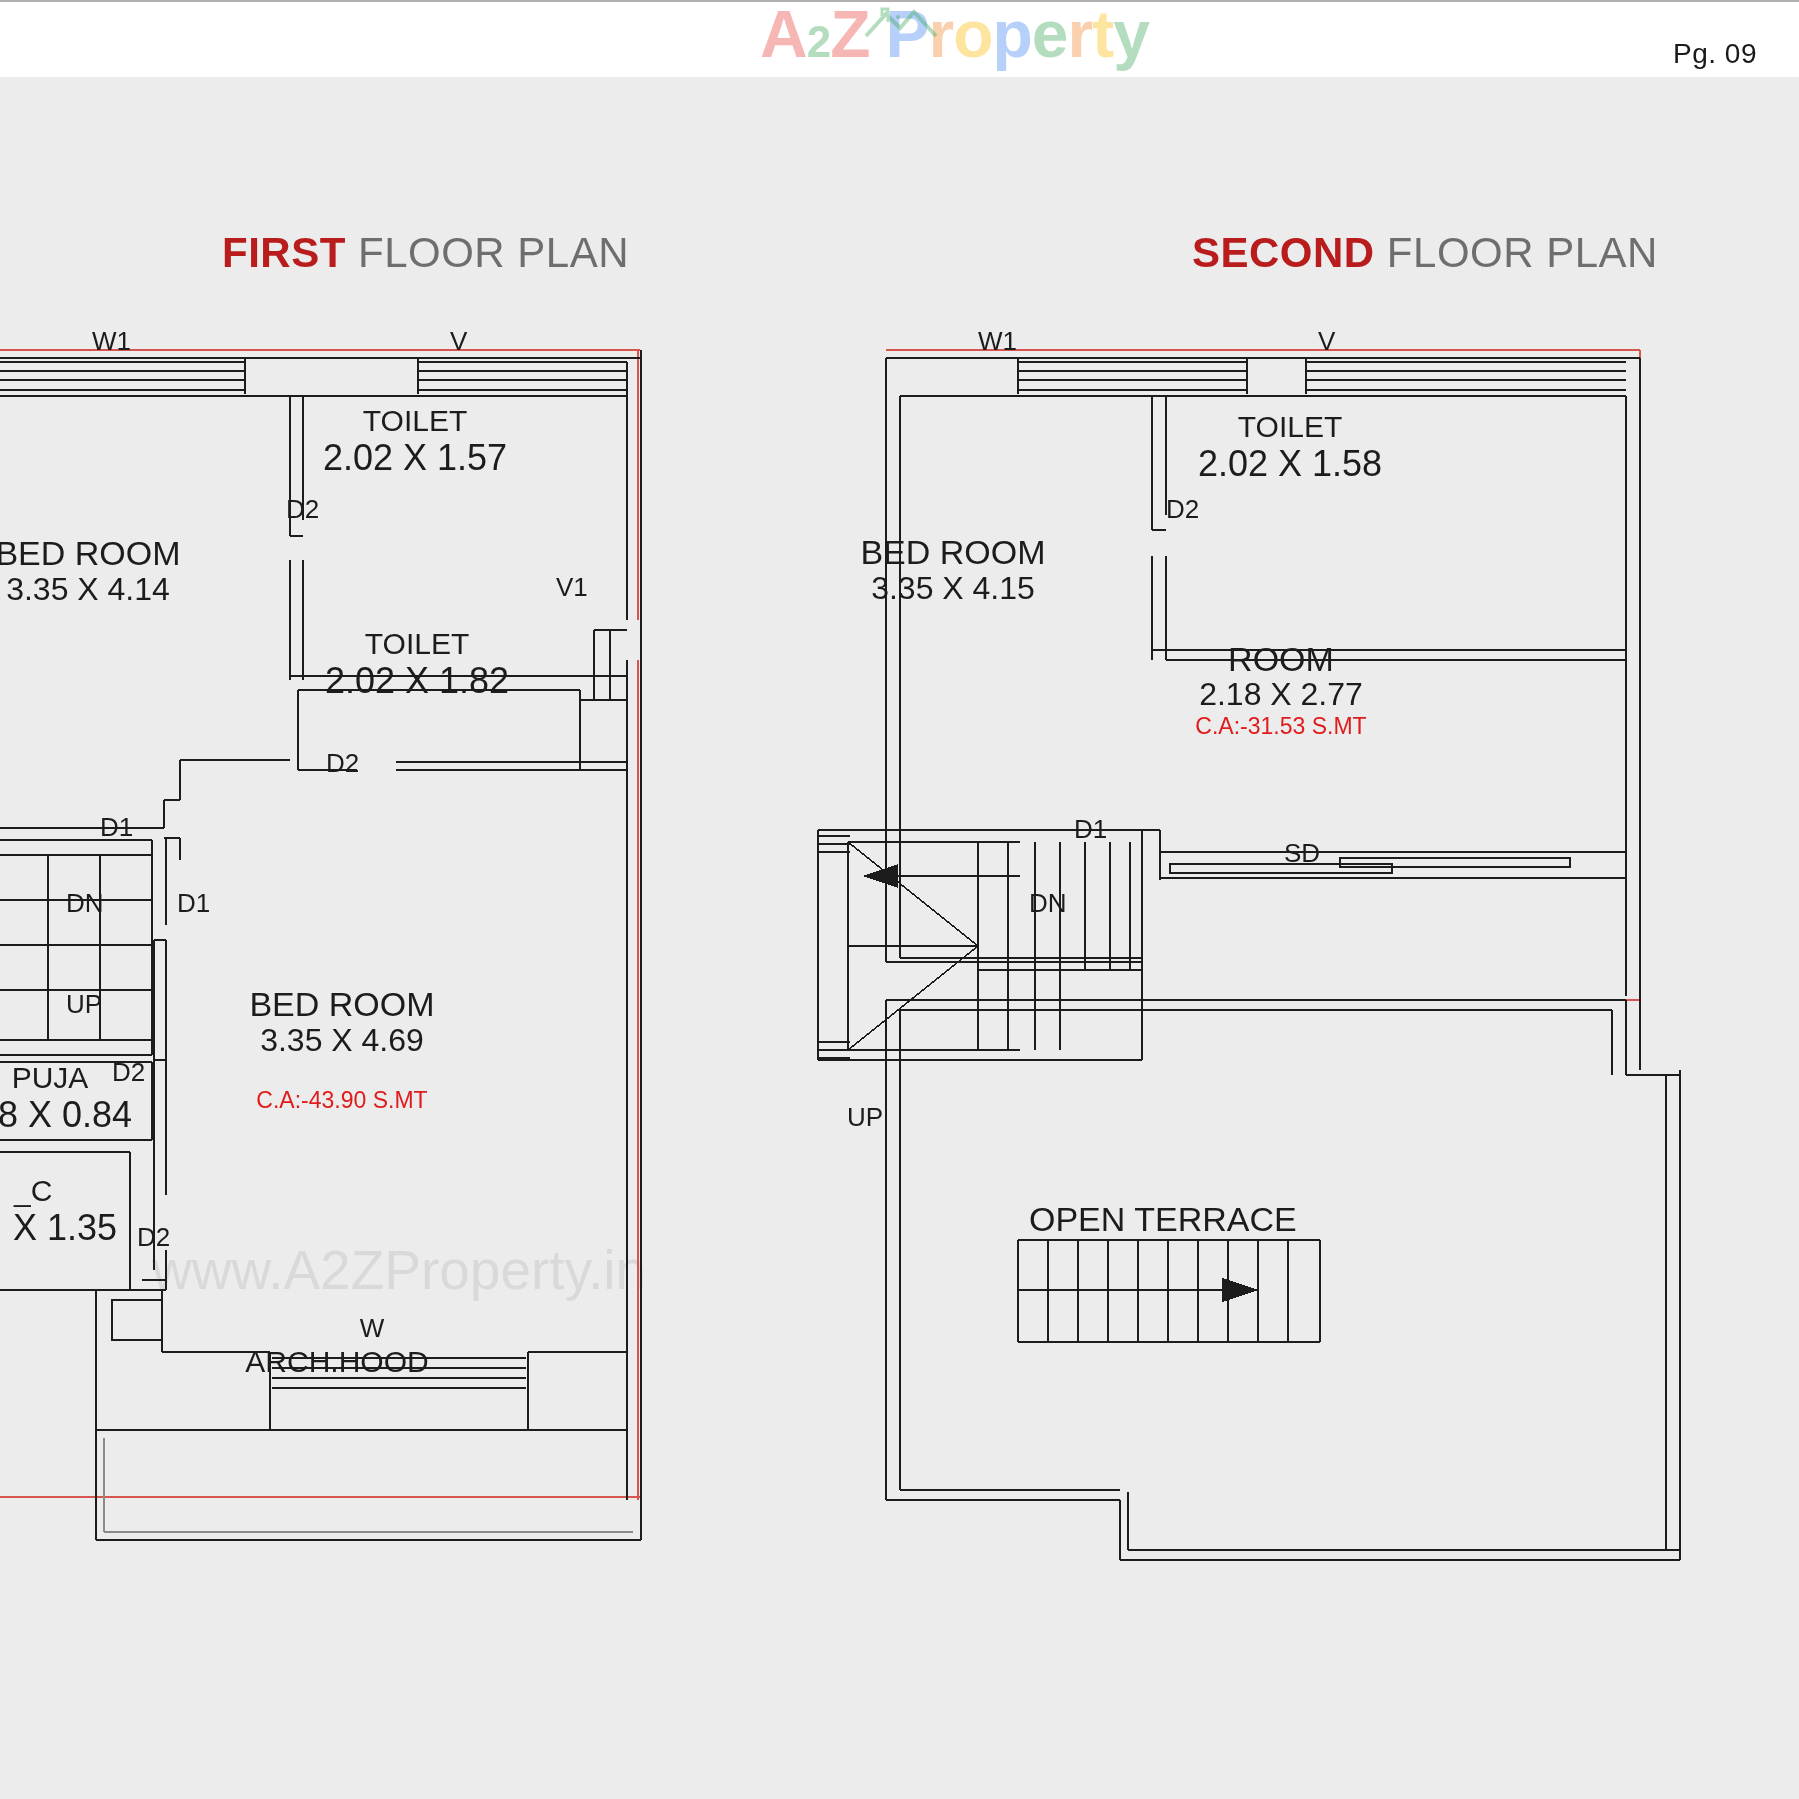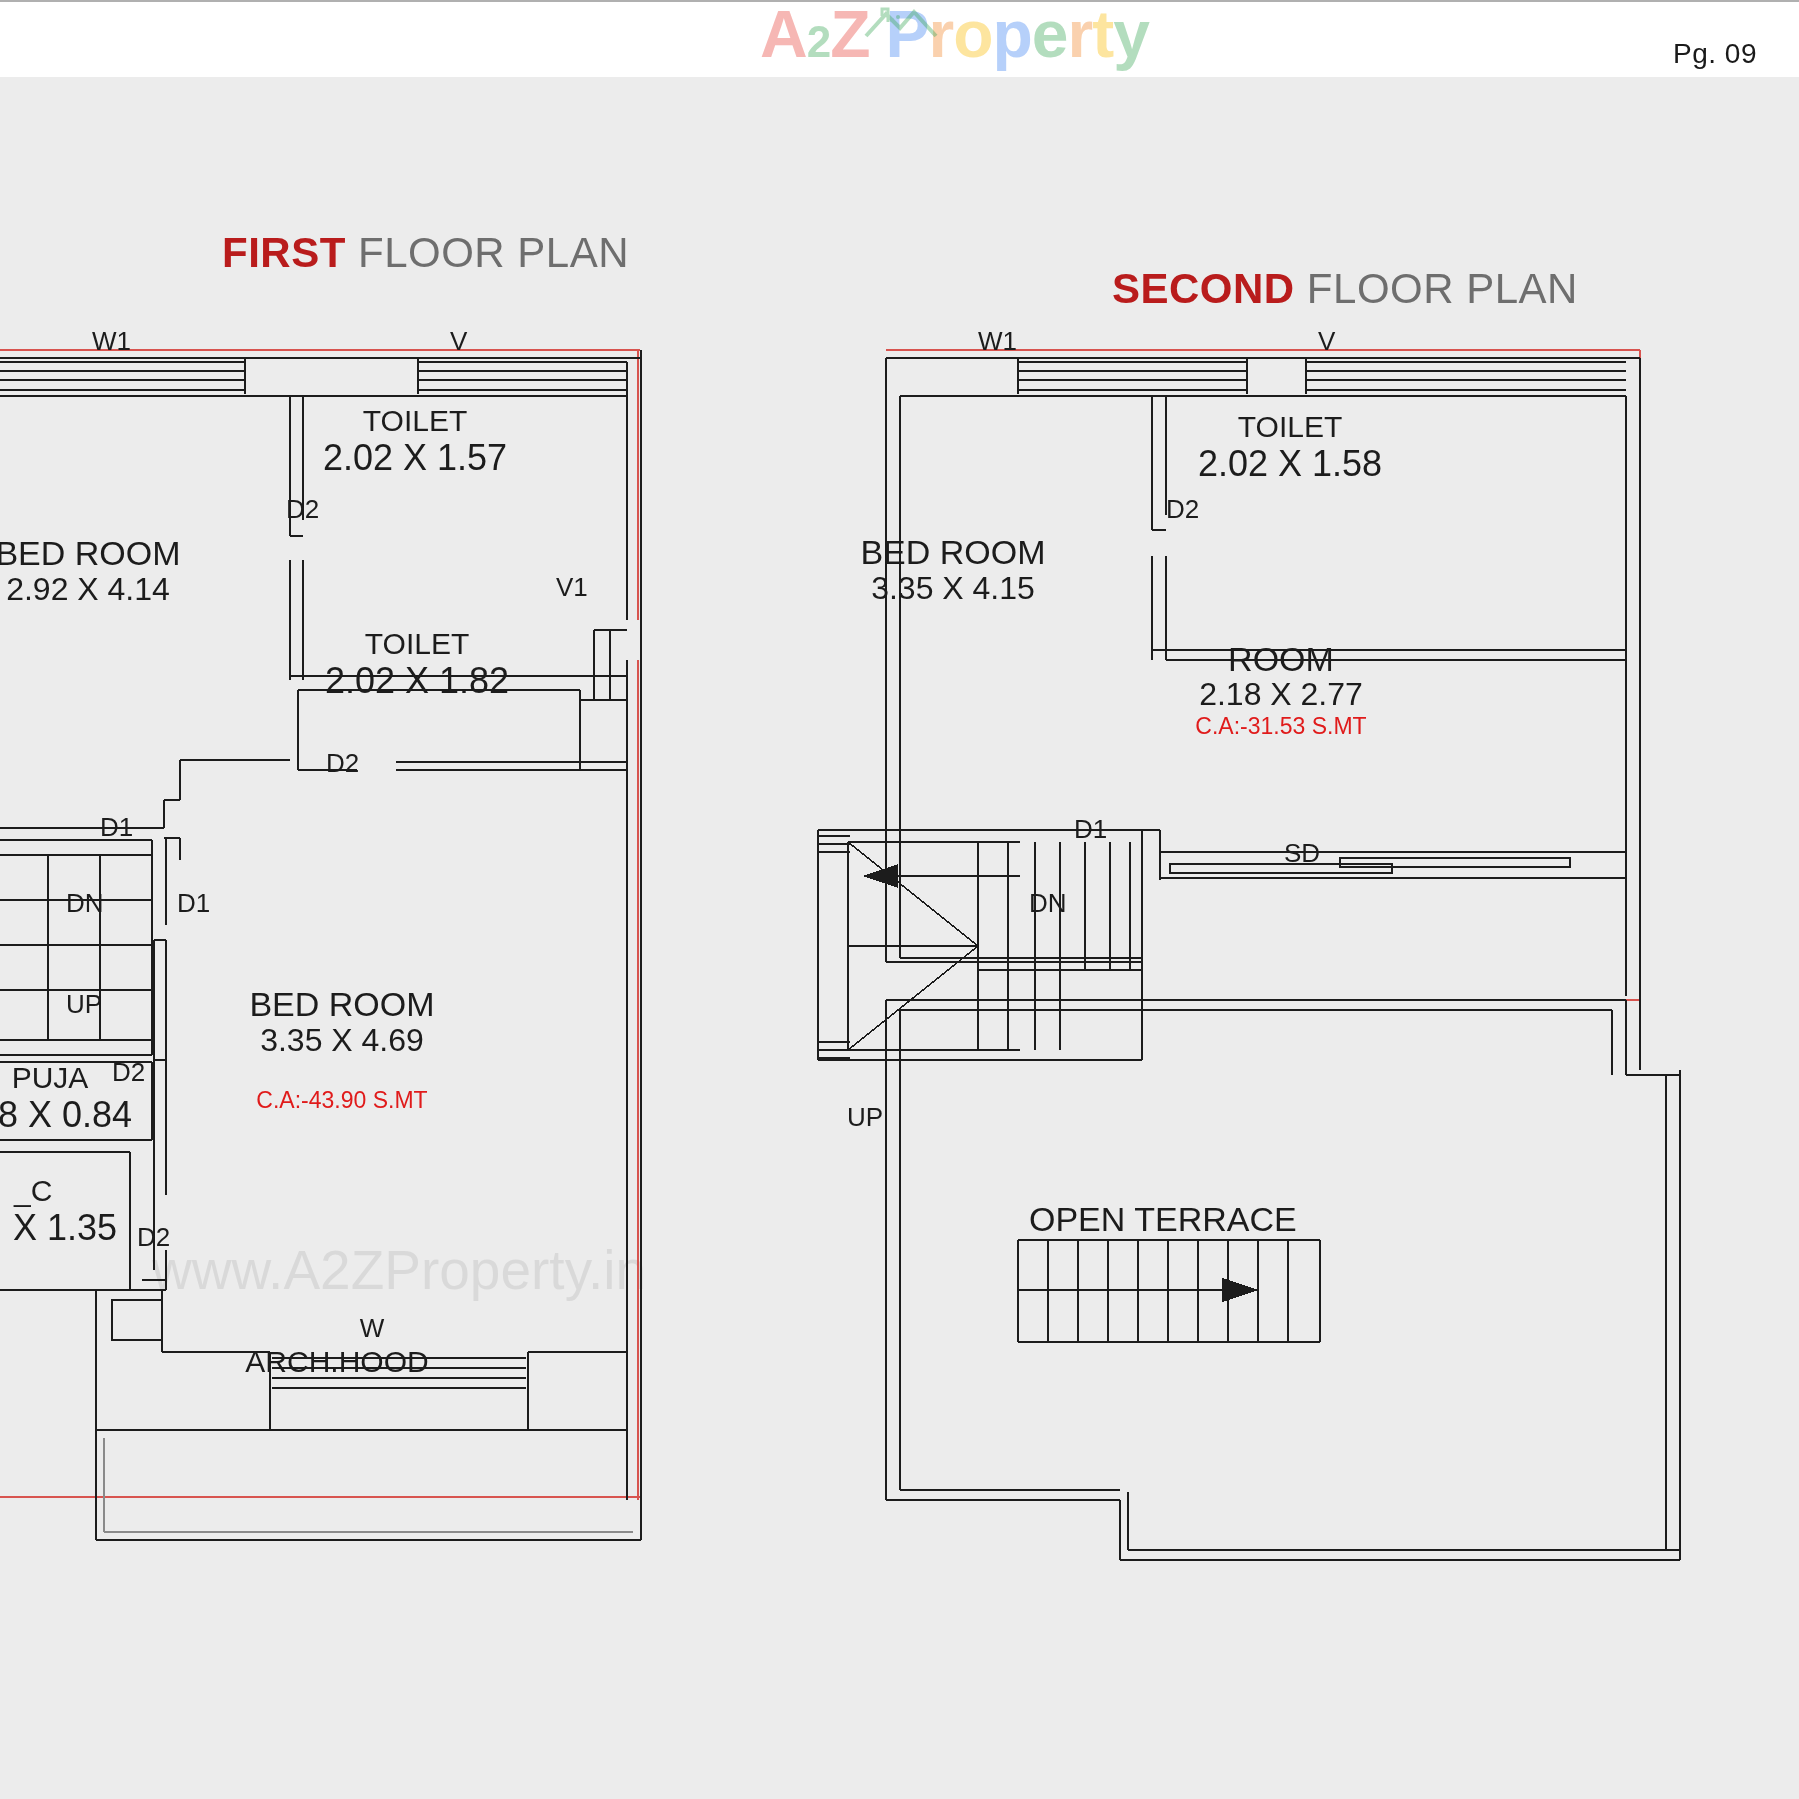--- a/index.html
+++ b/index.html
@@ -46,21 +46,21 @@
     font-size:28px;color:#1a1a1a;letter-spacing:.5px;
     z-index:8;
   }
   
   .plan-title{
     position:absolute;font-size:42px;white-space:nowrap;letter-spacing:.5px;
   }
   .plan-title .strong{font-weight:bold;color:#b91c1c;}
   .plan-title .light{color:#6e6e6e;}
   #title-first{left:222px;top:229px;}
-  #title-second{left:1112px;top:229px;margin-top:36px;}
+  #title-second{left:1192px;top:229px;}
 
   
   #canvas{position:absolute;left:0;top:0;width:1799px;height:1799px;z-index:3;}
 
   
   .lbl{position:absolute;color:#1c1c1c;white-space:nowrap;z-index:4;}
   .lbl-room{font-size:30px;}
   .lbl-dim{font-size:36px;}
   .lbl-big{font-size:34px;}
   .lbl-bigdim{font-size:32px;}
@@ -367,21 +367,21 @@
   </g>
 </svg>
 
 <div id="label-layer">
     <div class="lbl lbl-tag" style="left: 92px; top: 326px;">W1</div>
     <div class="lbl lbl-tag" style="left: 450px; top: 326px;">V</div>
     <div class="lbl lbl-room ctr" style="left: 415px; top: 404px;">TOILET</div>
     <div class="lbl lbl-dim ctr" style="left: 415px; top: 437px;">2.02 X 1.57</div>
     <div class="lbl lbl-tag" style="left: 286px; top: 494px;">D2</div>
     <div class="lbl lbl-big ctr" style="left: 88px; top: 534px;">BED ROOM</div>
-    <div class="lbl lbl-bigdim ctr" style="left: 88px; top: 571px;">2.92 X 4.14</div>
+    <div class="lbl lbl-bigdim ctr" style="left: 88px; top: 571px;">3.35 X 4.14</div>
     <div class="lbl lbl-tag" style="left: 556px; top: 572px;">V1</div>
     <div class="lbl lbl-room ctr" style="left: 417px; top: 627px;">TOILET</div>
     <div class="lbl lbl-dim ctr" style="left: 417px; top: 660px;">2.02 X 1.82</div>
     <div class="lbl lbl-tag" style="left: 326px; top: 748px;">D2</div>
     <div class="lbl lbl-tag" style="left: 100px; top: 812px;">D1</div>
     <div class="lbl lbl-tag" style="left: 66px; top: 888px;">DN</div>
     <div class="lbl lbl-tag" style="left: 177px; top: 888px;">D1</div>
     <div class="lbl lbl-tag" style="left: 66px; top: 989px;">UP</div>
     <div class="lbl lbl-big ctr" style="left: 342px; top: 985px;">BED ROOM</div>
     <div class="lbl lbl-bigdim ctr" style="left: 342px; top: 1022px;">3.35 X 4.69</div>

